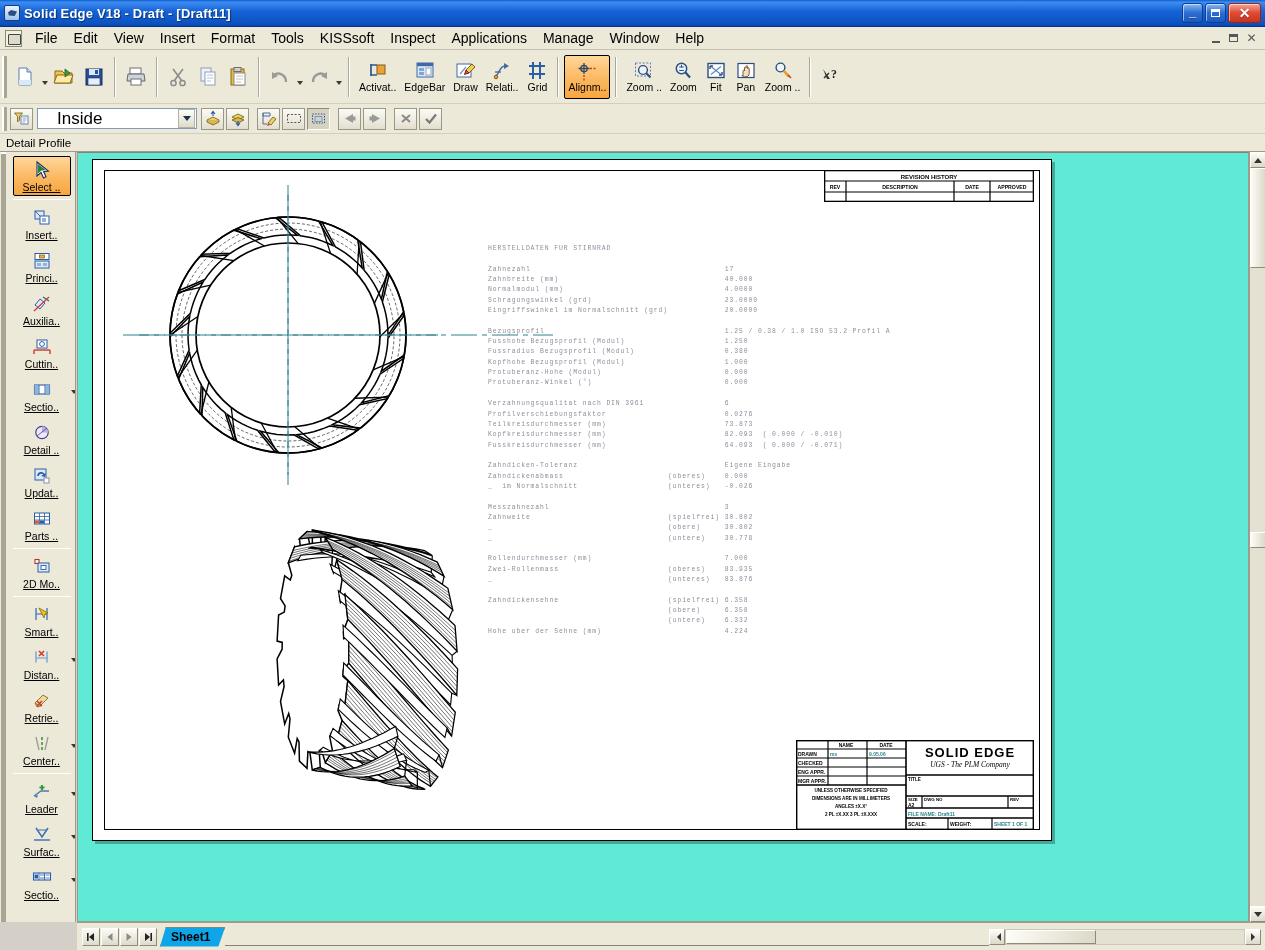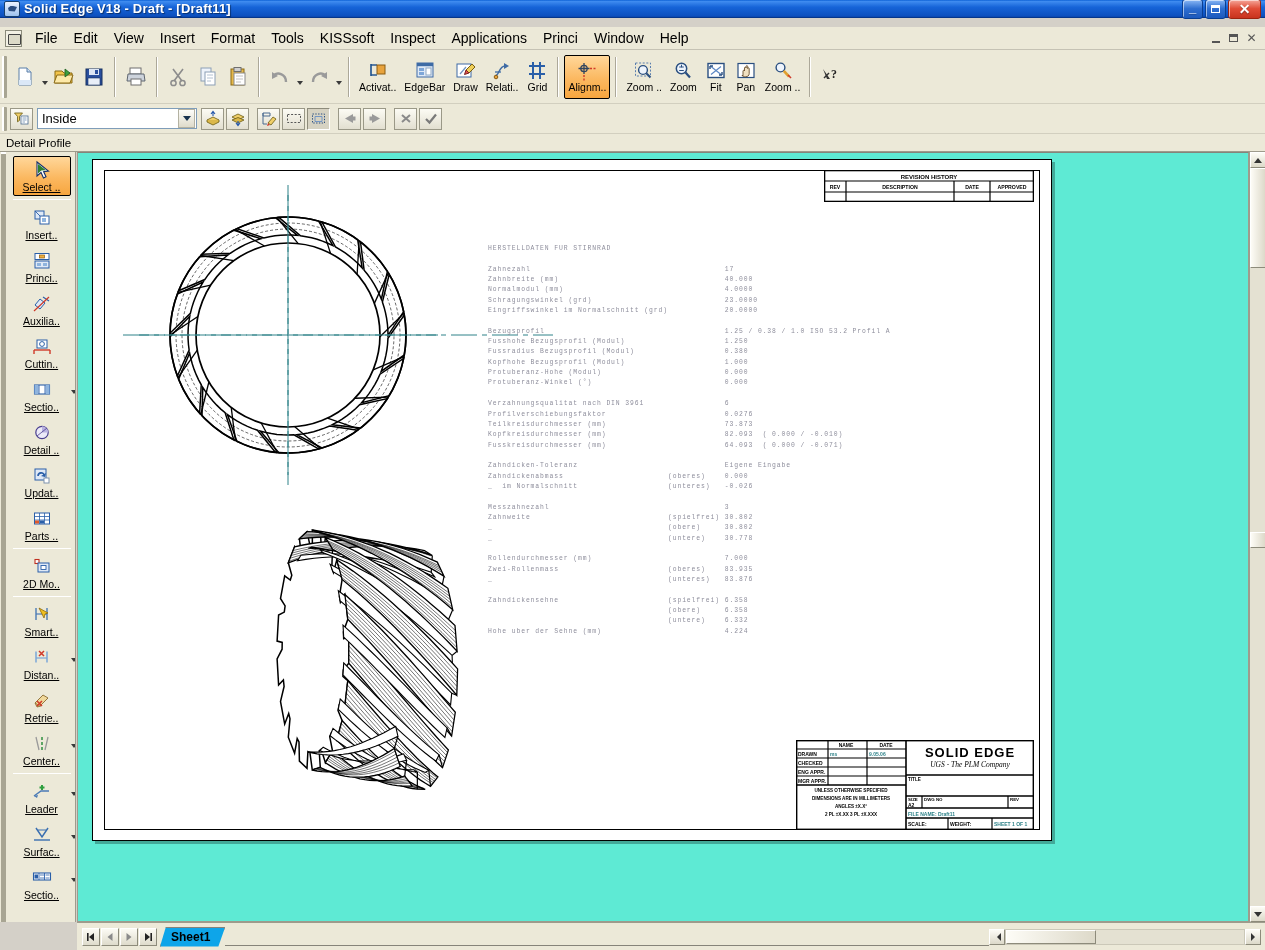--- a/index.html
+++ b/index.html
@@ -8,21 +8,21 @@
     width: 1265px; height: 950px;
     overflow: hidden;
     font-family: "Liberation Sans", sans-serif;
     font-size: 11px;
     background: #d4d0c8;
   }
   #app { position: relative; width: 1265px; height: 950px; }
 
   
   .titlebar {
-    position: absolute; left: 0; top: 0; width: 1265px; height: 18px;
+    position: absolute; left: 0; top: 0; width: 1265px; height: 27px;
     background: linear-gradient(180deg,#0a5fd4 0%,#3f8cf0 8%,#1664d8 42%,#0d51c0 92%,#0a46ad 100%);
     display: flex; align-items: center;
     border-bottom: 1px solid #05368c;
     text-align: center;
   }
   .tb-icon {
     width: 16px; height: 16px; margin: 0 4px 0 4px;
     background: linear-gradient(180deg,#eaf2ff,#9dc2ee);
     border: 1px solid #17406f; border-radius: 2px;
     position: relative; flex: none;
@@ -131,21 +131,21 @@
     position: relative; margin-right: 2px; flex: none; cursor: default;
   }
   .sqbtn.pressed {
     background: #d6d2c2;
     border-color: #8d8b7b #fff #fff #8d8b7b;
   }
   .combo {
     width: 160px; height: 21px; border: 1px solid #7f9db9; background: #fff;
     display: flex; align-items: center; margin: 0 4px 0 2px; flex: none;
   }
-  .combo .val { flex: 1; padding-left: 4px; font-size: 13px; color: #000; }
+  .combo .val { flex: 1; padding-left: 19px; font-size: 17px; color: #000; }
   .combo .arrow {
     width: 17px; height: 19px; margin: 1px;
     background: linear-gradient(180deg,#fdfdfa,#dedbcb);
     border: 1px solid #b4b2a2; display: flex; align-items: center;
     justify-content: center; flex: none;
   }
   .combo .arrow::after {
     content: ""; border-left: 4px solid transparent;
     border-right: 4px solid transparent; border-top: 5px solid #18334f;
   }
@@ -290,21 +290,21 @@
     <div class="menu-appicon"></div>
     <div class="menu-item">File</div>
     <div class="menu-item">Edit</div>
     <div class="menu-item">View</div>
     <div class="menu-item">Insert</div>
     <div class="menu-item">Format</div>
     <div class="menu-item">Tools</div>
     <div class="menu-item">KISSsoft</div>
     <div class="menu-item">Inspect</div>
     <div class="menu-item">Applications</div>
-    <div class="menu-item">Princi</div>
+    <div class="menu-item">Manage</div>
     <div class="menu-item">Window</div>
     <div class="menu-item">Help</div>
     <div class="mdi-btns">
       <div class="mdibtn">
         <span style="display:block;width:8px;height:2px;background:#555;margin-top:7px;"></span>
       </div>
       <div class="mdibtn">
         <span style="display:block;width:9px;height:8px;border:1.5px solid #555;border-top-width:3px;"></span>
       </div>
       <div class="mdibtn">

